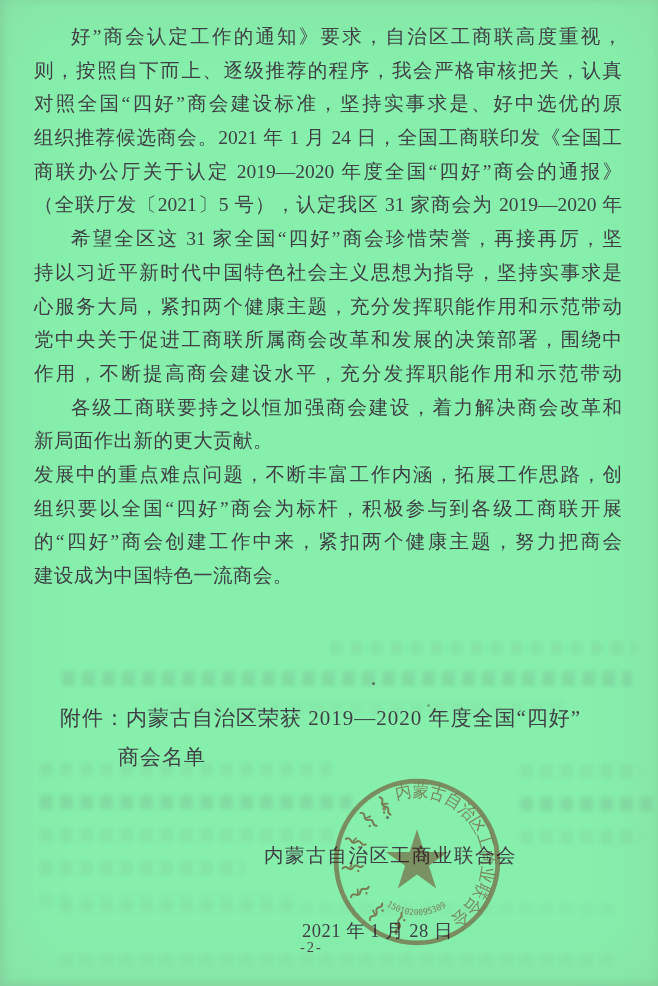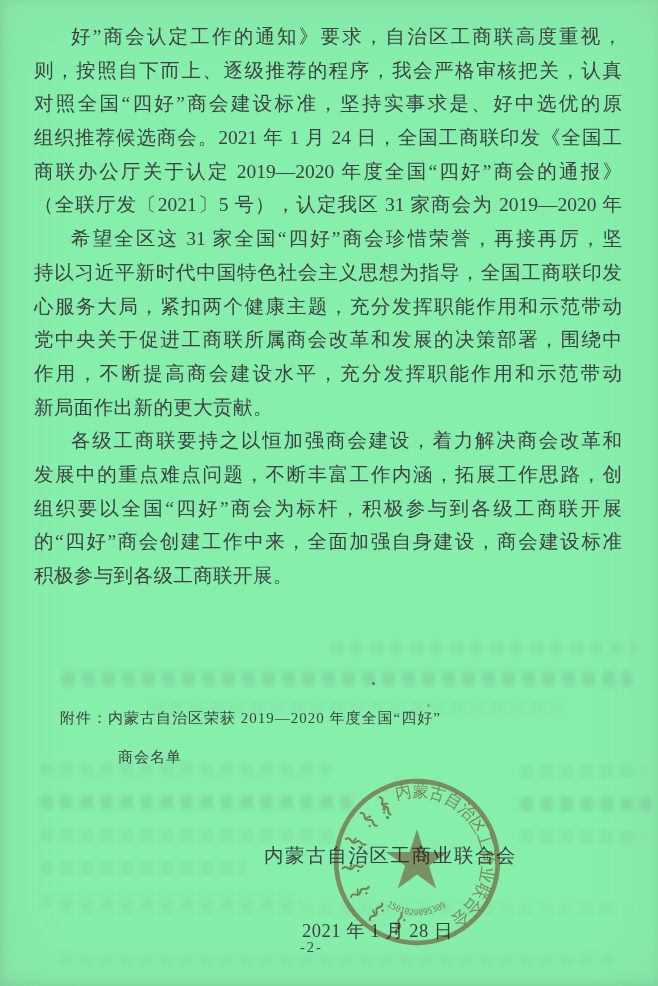--- a/index.html
+++ b/index.html
@@ -28,21 +28,21 @@
   }
   .ln.j{
     white-space:normal;
     text-align:justify;text-align-last:justify;
     text-justify:inter-character;
     letter-spacing:0;
   }
   .ln.ind{text-indent:37px;}
   
   .attach1,.attach2{
-    position:absolute;z-index:2;font-size:15px;line-height:34px;letter-spacing:1px;
+    position:absolute;z-index:2;font-size:21px;line-height:34px;letter-spacing:1px;
   }
   .attach1{left:60px;top:701px;}
   .attach2{left:118px;top:740px;}
   
   .sig-org{position:absolute;left:264px;top:842px;z-index:2;font-size:19.5px;letter-spacing:1.6px;}
   .sig-date{position:absolute;left:302px;top:918px;z-index:2;font-size:18.5px;letter-spacing:.5px;}
   .pageno{position:absolute;left:300px;top:939px;z-index:2;font-size:14.5px;letter-spacing:2px;color:#47484c;}
   
   .seal{position:absolute;left:331px;top:776px;width:172px;height:172px;z-index:4;
         opacity:.82;mix-blend-mode:multiply;}
@@ -81,30 +81,30 @@
   <span class="speck" style="left:386px;top:816px;"></span>
 
   <div class="doc-body">
     <div class="ln ind j">好”商会认定工作的通知》要求，自治区工商联高度重视，</div>
     <div class="ln j">则，按照自下而上、逐级推荐的程序，我会严格审核把关，认真</div>
     <div class="ln j">对照全国“四好”商会建设标准，坚持实事求是、好中选优的原</div>
     <div class="ln j">组织推荐候选商会。2021 年 1 月 24 日，全国工商联印发《全国工</div>
     <div class="ln j">商联办公厅关于认定 2019—2020 年度全国“四好”商会的通报》</div>
     <div class="ln j">（全联厅发〔2021〕5 号），认定我区 31 家商会为 2019—2020 年</div>
     <div class="ln ind j">希望全区这 31 家全国“四好”商会珍惜荣誉，再接再厉，坚</div>
-    <div class="ln j">持以习近平新时代中国特色社会主义思想为指导，全国工商联印发</div>
+    <div class="ln j">持以习近平新时代中国特色社会主义思想为指导，坚持实事求是</div>
     <div class="ln j">心服务大局，紧扣两个健康主题，充分发挥职能作用和示范带动</div>
     <div class="ln j">党中央关于促进工商联所属商会改革和发展的决策部署，围绕中</div>
     <div class="ln j">作用，不断提高商会建设水平，充分发挥职能作用和示范带动</div>
+    <div class="ln ind j">各级工商联要持之以恒加强商会建设，着力解决商会改革和</div>
     <div class="ln">新局面作出新的更大贡献。</div>
-    <div class="ln ind j">各级工商联要持之以恒加强商会建设，着力解决商会改革和</div>
     <div class="ln j">发展中的重点难点问题，不断丰富工作内涵，拓展工作思路，创</div>
     <div class="ln j">组织要以全国“四好”商会为标杆，积极参与到各级工商联开展</div>
-    <div class="ln j">的“四好”商会创建工作中来，全面加强自身建设，商会建设标准</div>
-    <div class="ln">积极参与到各级工商联开展。</div>
+    <div class="ln j">的“四好”商会创建工作中来，紧扣两个健康主题，努力把商会</div>
+    <div class="ln">建设成为中国特色一流商会。</div>
   </div>
 
   <div class="attach1">附件：内蒙古自治区荣获 2019—2020 年度全国“四好”</div>
   <div class="attach2">商会名单</div>
 
   <div class="sig-org">内蒙古自治区工商业联合会</div>
   <div class="sig-date">2021 年 1 月 28 日</div>
 
   <div class="pageno">-2-</div>
 

